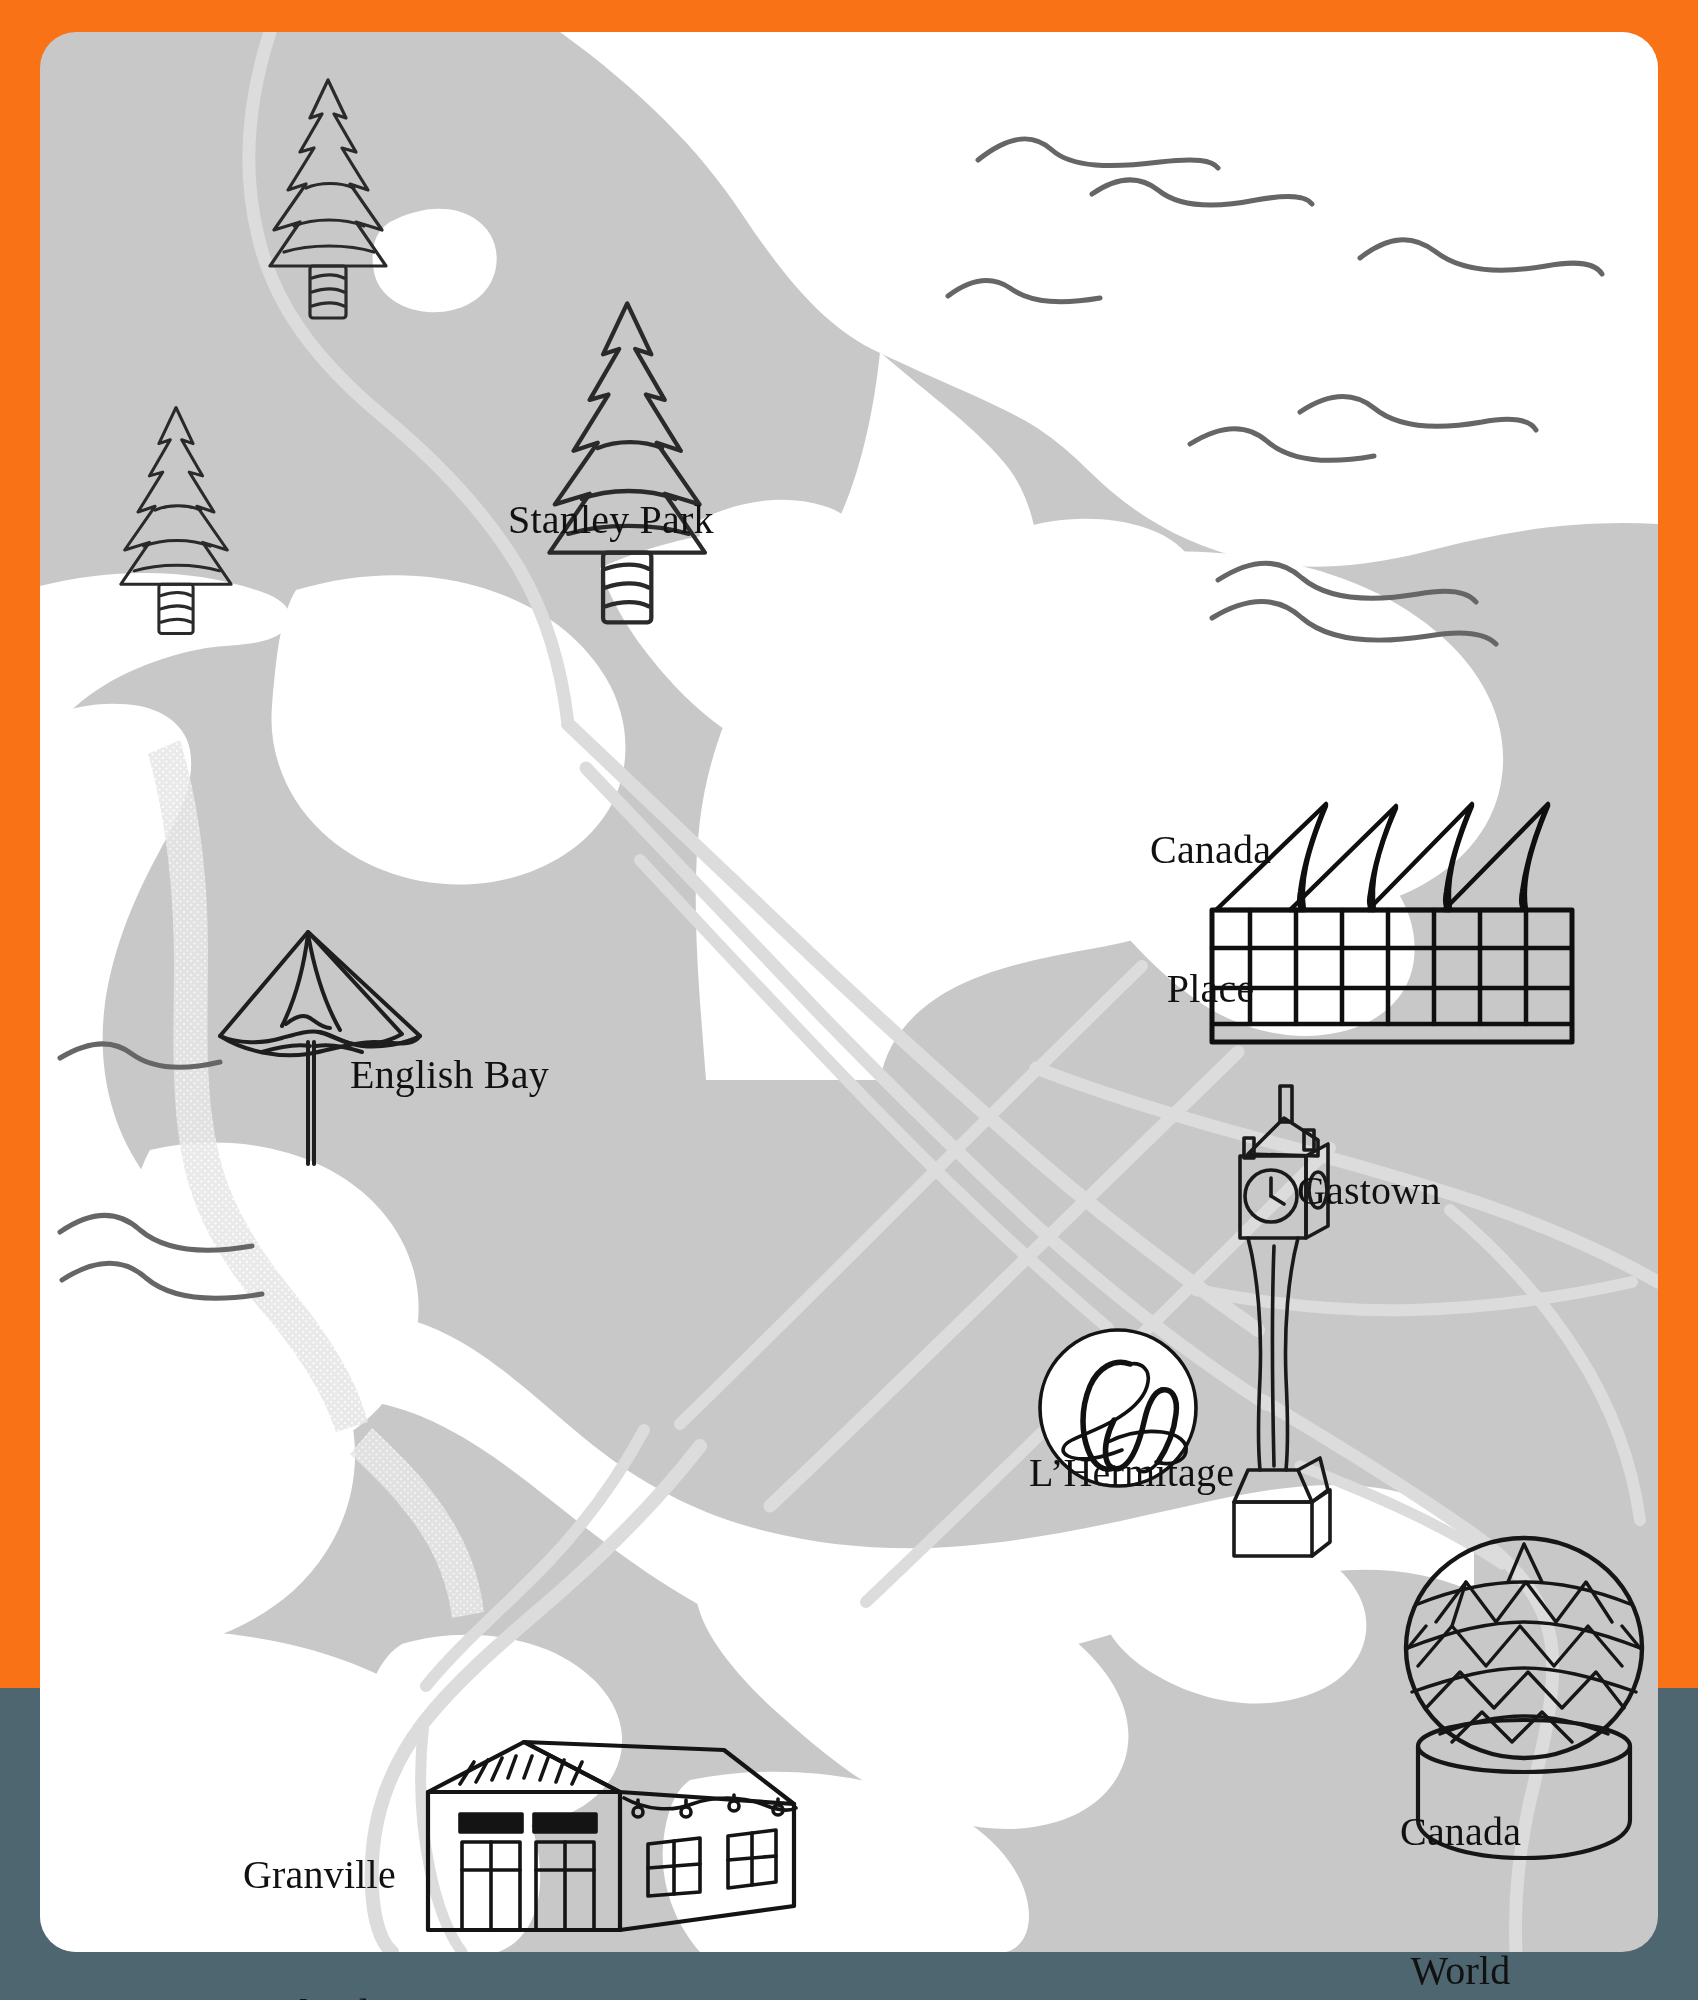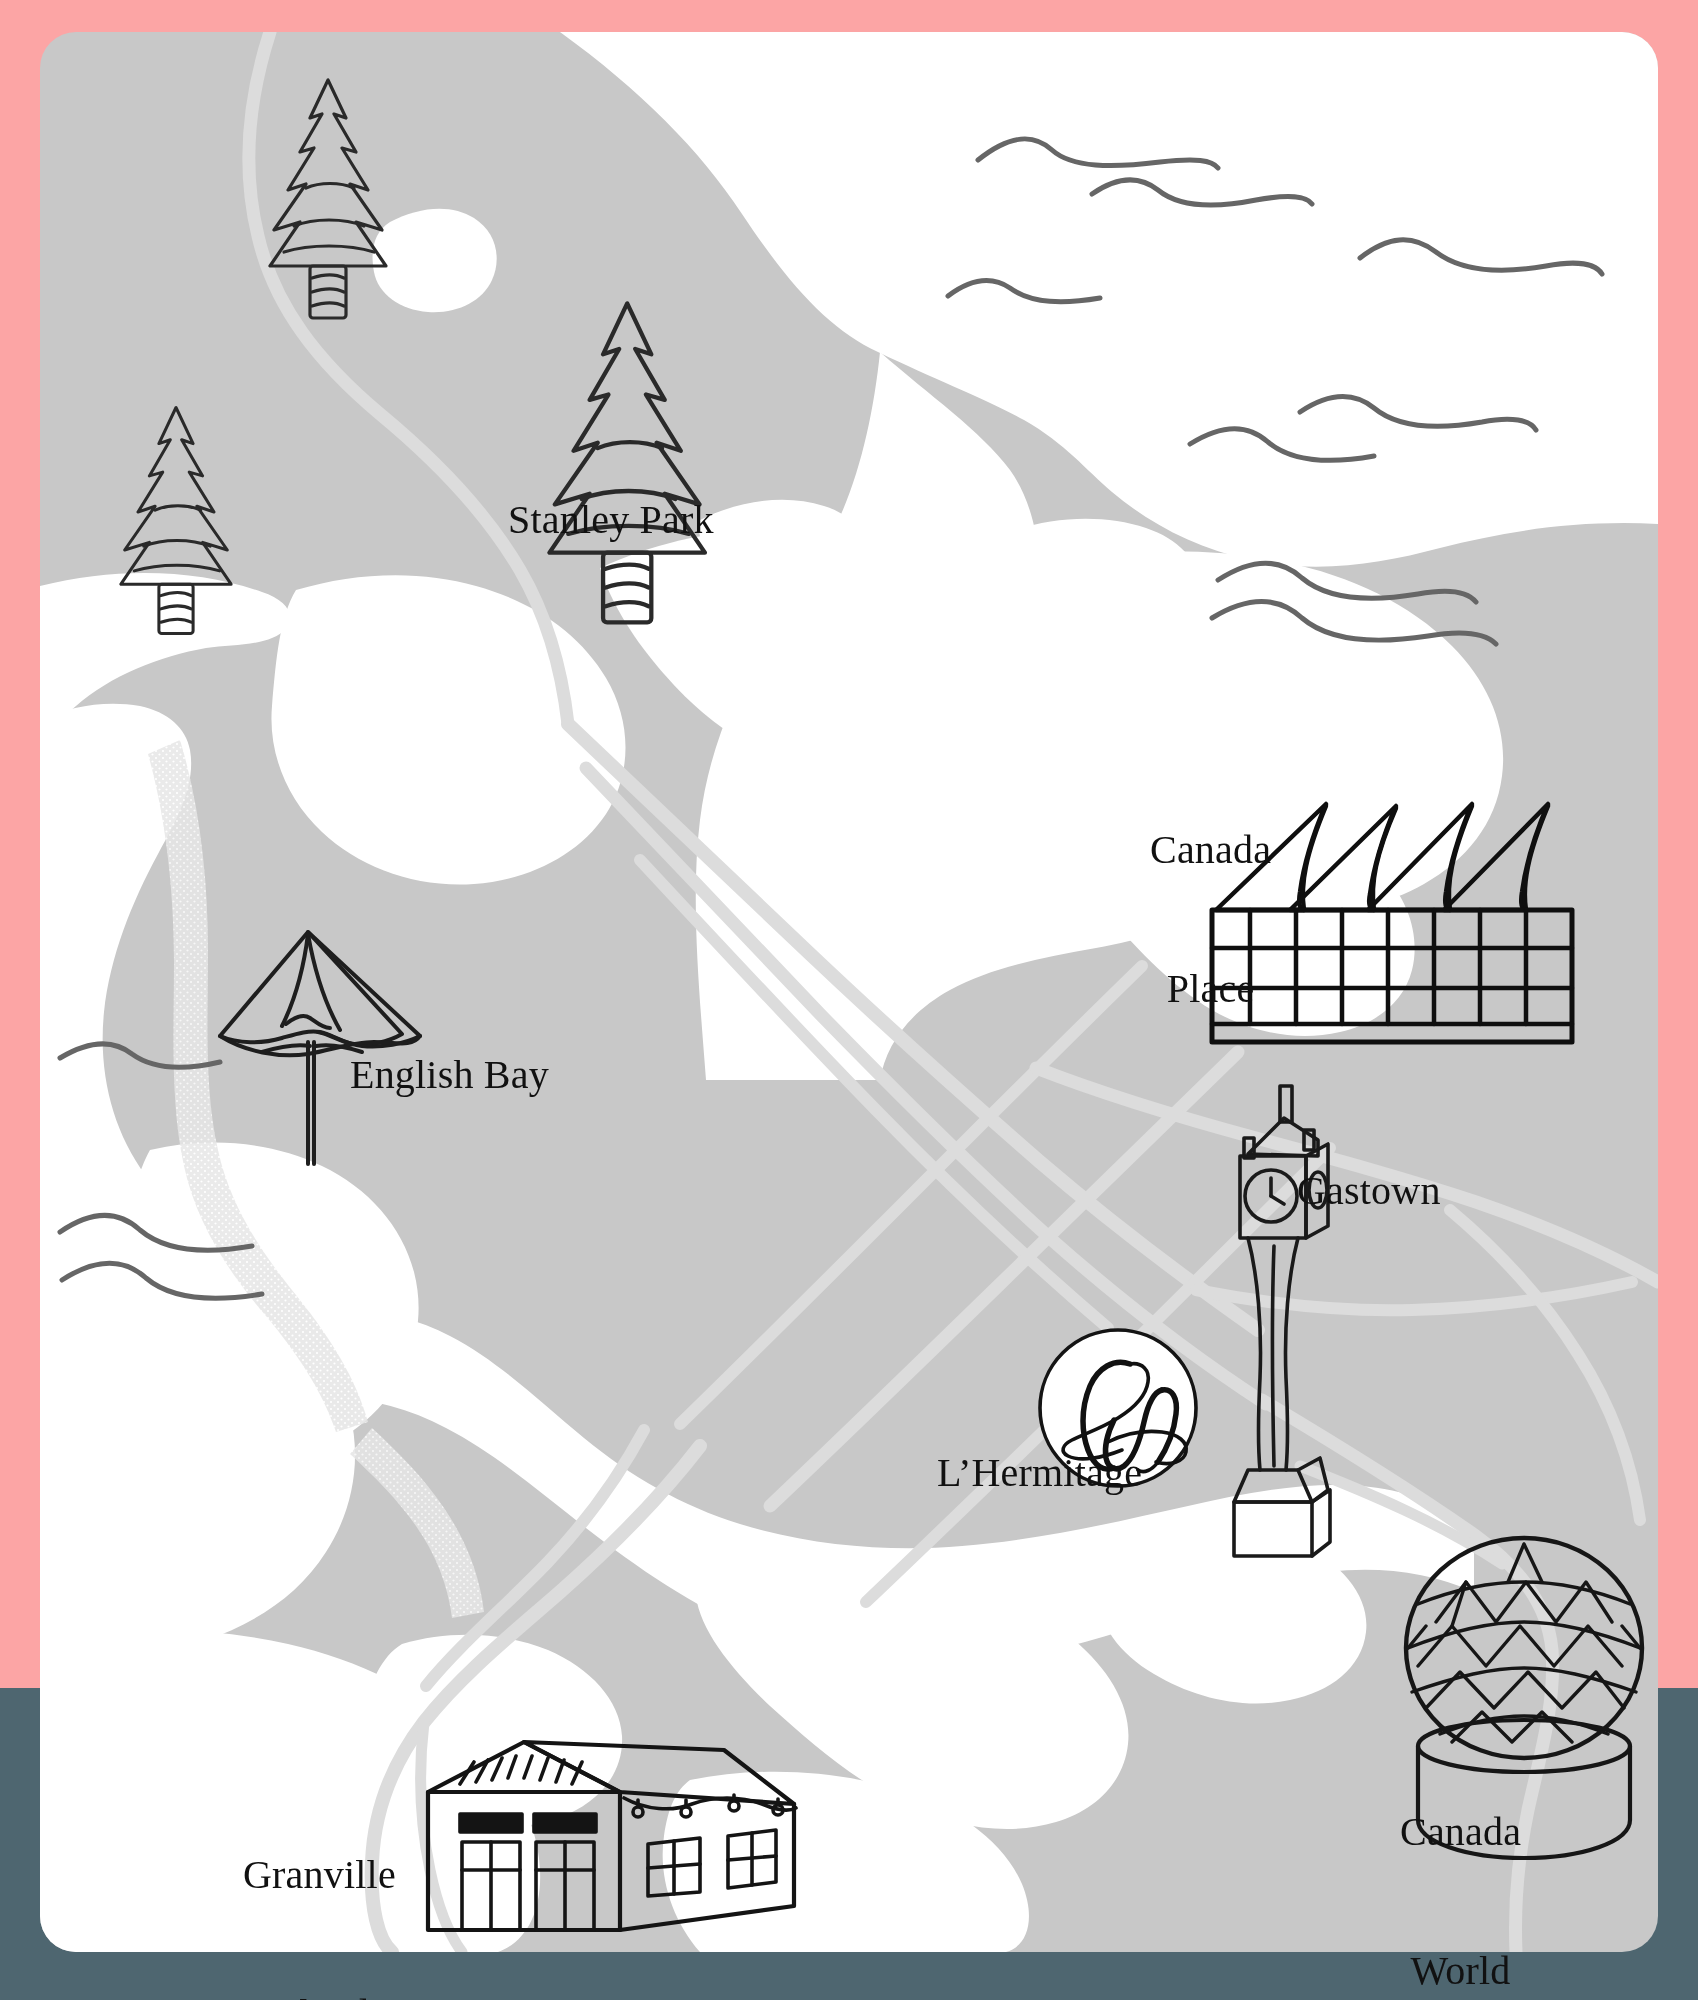--- a/index.html
+++ b/index.html
@@ -10,21 +10,21 @@
   body {
     width: 1698px;
     height: 2000px;
     overflow: hidden;
     font-family: "Liberation Serif", "DejaVu Serif", serif;
   }
   #map-root {
     position: relative;
     width: 1698px;
     height: 1688px;
-    background: #fca5a5;
+    background: #f97316;
   }
   #map-svg {
     position: absolute;
     left: 0;
     top: 0;
     width: 1698px;
     height: 2000px;
     display: block;
   }
   .maplabel {
@@ -35,21 +35,21 @@
     letter-spacing: 0.2px;
     white-space: pre;
     line-height: 1.16;
     text-align: center;
     pointer-events: auto;
   }
   .lbl-stanley   { left: 508px;  top: 497px;  font-size: 40px; }
   .lbl-canada    { left: 1110px; top: 734px;  font-size: 40px; margin-left: 40px; }
   .lbl-english   { left: 326px;  top: 1052px; font-size: 40px; margin-left: 24px; }
   .lbl-gastown   { left: 1297px; top: 1168px; font-size: 40px; text-align: right; }
-  .lbl-hermitage { left: 937px;  top: 1450px; font-size: 40px; }
+  .lbl-hermitage { left: 1029px;  top: 1450px; font-size: 40px; }
   .lbl-science   { left: 1400px; top: 1716px; font-size: 40px; }
   .lbl-granville { left: 243px;  top: 1759px; font-size: 40px; }
 </style>
 </head>
 <body>
 
 <div id="map-root">
 
   <svg id="map-svg" viewBox="0 0 1698 2000" xmlns="http://www.w3.org/2000/svg">
     <defs>

